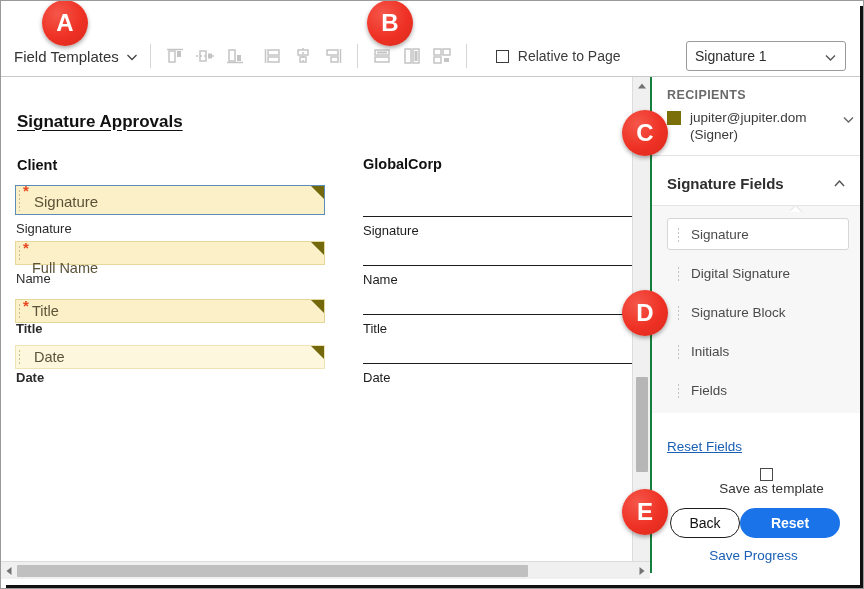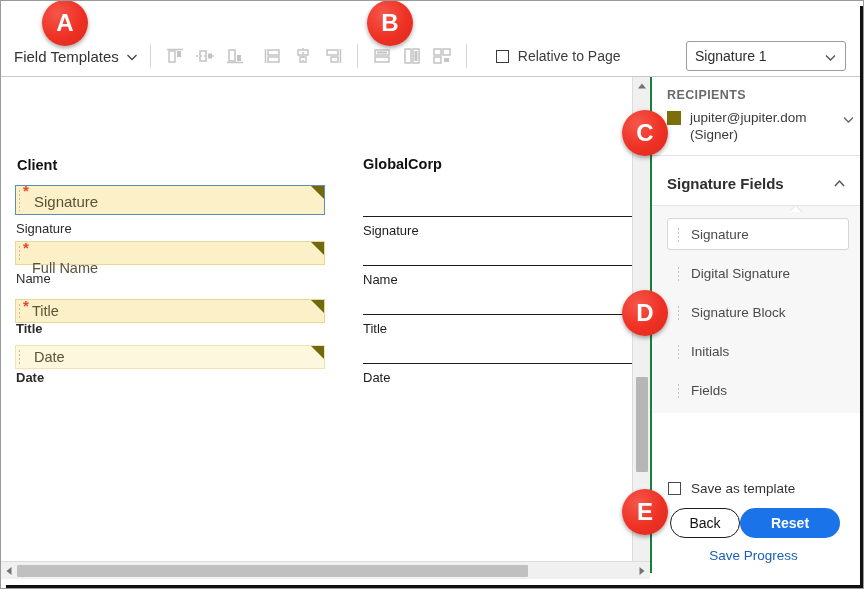--- a/index.html
+++ b/index.html
@@ -136,21 +136,21 @@
     width:3px;height:15px;margin-left:9px;flex:none;
     background-image:radial-gradient(#c3c3c3 42%, transparent 44%);
     background-size:3px 4px;background-repeat:repeat-y;
   }
   .fld-item .lbl{font-size:13.5px;color:#4a4a4a;margin-left:11px;}
 
   #panel-foot{position:absolute;left:0;bottom:0;width:213px;padding:0 0 10px 0;background:#fff;}
   .reset-link{
     display:block;margin:0 0 14px 15px;font-size:13.5px;color:#1a5fb4;text-decoration:underline;cursor:pointer;
   }
-  .tpl-row{display:flex;align-items:center;margin:0 0 12px 16px;cursor:pointer;}
+  .tpl-row{display:flex;align-items:center;margin:0 0 12px 16px;cursor:pointer;flex-direction:column;}
   .tpl-row .cbox2{width:13px;height:13px;border:1.6px solid #4a4a4a;background:#fff;box-sizing:border-box;flex:none;}
   .tpl-row .lbl{font-size:13.5px;color:#333;margin-left:10px;}
   .btn-row{display:flex;align-items:center;margin:0 0 10px 18px;}
   .btn-back{
     width:70px;height:30px;border:1.6px solid #1c1c1c;border-radius:15px;background:#fff;
     font-size:14px;color:#111;cursor:pointer;font-family:"Liberation Sans",sans-serif;
   }
   .btn-send{
     width:100px;height:30px;border:none;border-radius:15px;background:#1a73e8;
     font-size:14px;color:#fff;font-weight:bold;cursor:pointer;font-family:"Liberation Sans",sans-serif;
@@ -282,20 +282,21 @@
         <svg viewBox="0 0 13 13" width="13" height="13">
             <path d="M2 4.5 L6.5 9 L11 4.5" fill="none" stroke="#555" stroke-width="1.4"></path>
           </svg>
       </span>
     </div>
   </div>
 
   <div id="doc-wrap">
     <div id="doc-page">
 
+      <div id="doc-title">Signature Approvals</div>
       <div class="col-head" id="col-client">Client</div>
       <div class="col-head" id="col-global">GlobalCorp</div>
 
       <div class="fld sel" style="top:108px;height:30px;">
         <span class="hdl"></span>
         <span class="ast">*</span>
         <span class="txt ind" style="top:7px;font-size:15px;">Signature</span>
         <span class="corner"></span>
       </div>
       <div class="fld-cap" style="top:144px;">Signature</div>
@@ -409,20 +410,21 @@
           <span class="lbl">Initials</span>
         </div>
         <div class="fld-item">
           <span class="dots"></span>
           <span class="lbl">Fields</span>
         </div>
       </div>
     </div>
 
     <div id="panel-foot">
+      <span class="reset-link">Reset Fields</span>
       <div class="tpl-row">
         <span class="cbox2"></span>
         <span class="lbl">Save as template</span>
       </div>
       <div class="btn-row">
         <button class="btn-back">Back</button>
         <button class="btn-send">Reset</button>
       </div>
       <span class="save-prog">Save Progress</span>
     </div>

